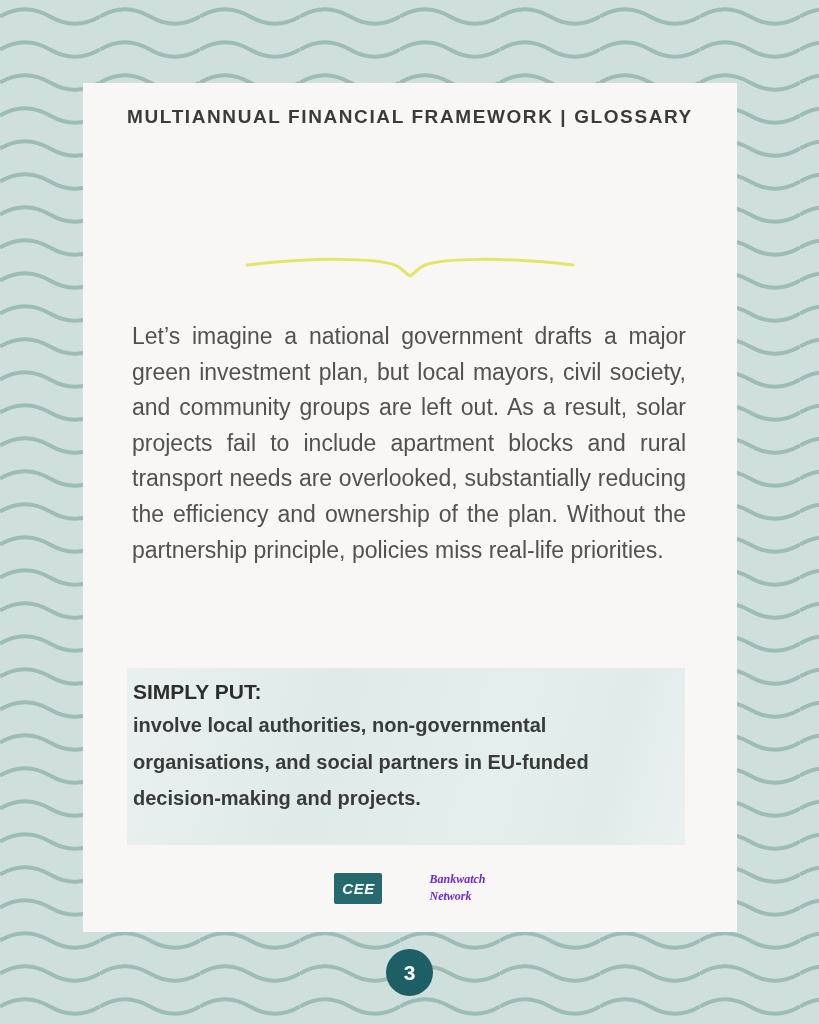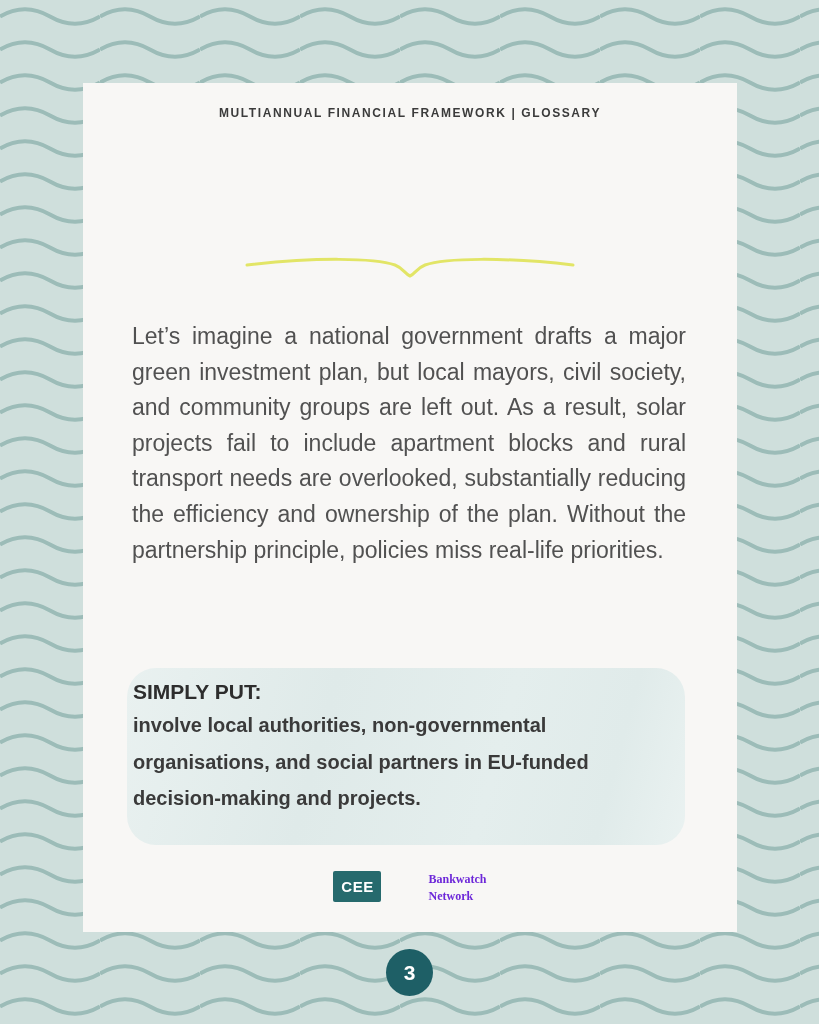--- a/index.html
+++ b/index.html
@@ -22,21 +22,21 @@
     left: 83px; top: 83px;
     width: 654px; height: 849px;
     background: #f8f7f5;
   }
   .kicker {
     position: absolute;
     top: 23px; left: 0;
     width: 100%;
     text-align: center;
     font-weight: 700;
-    font-size: 12px;
+    font-size: 19px;
     letter-spacing: 1.6px;
     color: #3b3b3b;
   }
   .title {
     position: absolute;
     top: 90px; left: 0;
     width: 100%;
     text-align: center;
     font-family: "Liberation Serif", serif;
     font-weight: 700;
@@ -57,41 +57,41 @@
     font-size: 23px;
     line-height: 35.6px;
     color: #515151;
   }
   .simply-put {
     position: absolute;
     top: 585px; left: 44px;
     width: 558px; height: 177px;
     padding: 9px 20px 8px 6px;
     background: linear-gradient(105deg, #e9f1f0 0%, #dfeae9 35%, #e4eeed 65%, #e0ebea 85%, #eaf2f1 100%);
-    border-radius: 29px;
   }
   .simply-put-heading {
     font-weight: 700;
     font-size: 21px;
     line-height: 30px;
     color: #2d2d2d;
   }
   .simply-put-line {
     font-weight: 700;
     font-size: 20px;
     line-height: 36.5px;
     color: #3a3a3a;
   }
   .logo-row {
     position: absolute;
     top: 788px; left: 0;
     width: 100%;
     display: flex;
     justify-content: center;
-    align-items: flex-start;
+    align-items: center;
+    font-style: italic;
   }
   .logo-box {
     width: 48px; height: 31px;
     background: #266a6d;
     border-radius: 2px;
     display: flex;
     align-items: center;
     justify-content: center;
     color: #ffffff;
     font-weight: 700;

